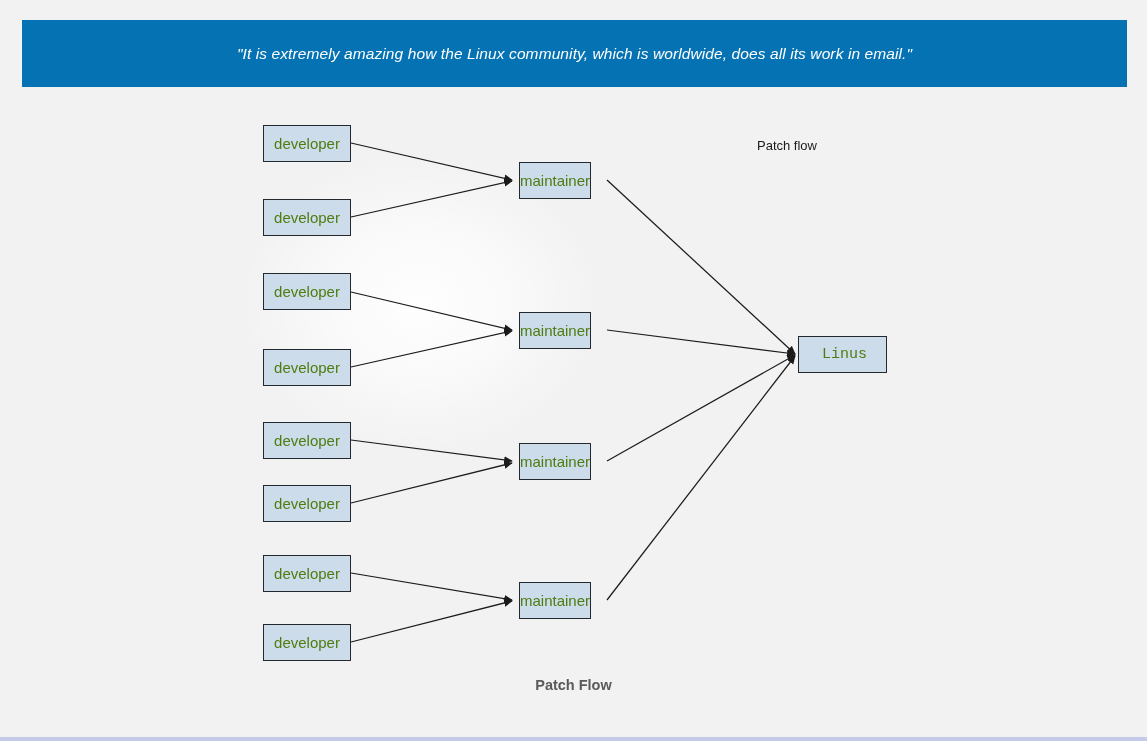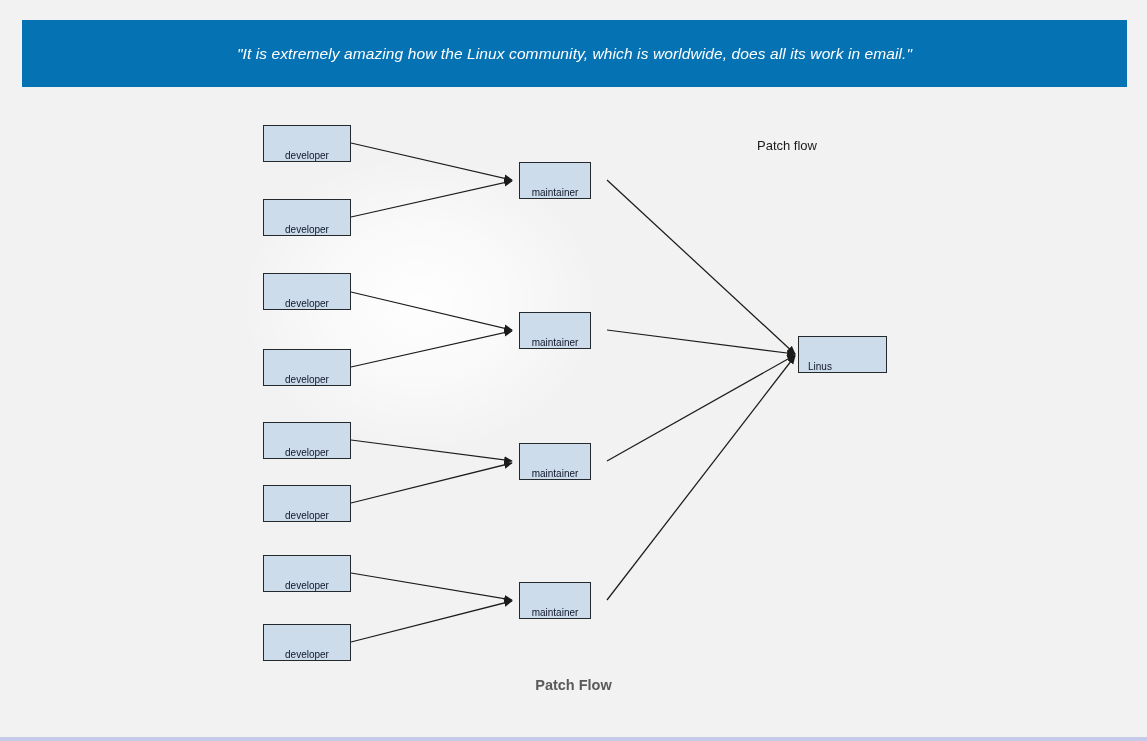--- a/index.html
+++ b/index.html
@@ -60,33 +60,34 @@
   }
 
   
   .node {
     position: absolute;
     box-sizing: border-box;
     background: #cddceb;
     border: 1.4px solid #24292e;
     height: 37px;
     display: flex;
-    align-items: flex-end;
+    align-items: center;
     justify-content: center;
-    font-size: 10px;
-    color: #0f172a;
+    font-size: 15px;
+    color: #4d7c0f;
     z-index: 3;
   }
   .node.developer { width: 88px; left: 263px; }
   .node.maintainer { width: 72px; left: 519px; }
   .node.root {
     width: 89px;
     left: 798px;
     justify-content: flex-start;
-    padding-left: 9px;
+    padding-left: 23px;
+    font-family: Liberation Mono, monospace;
   }
 
   
   .canvas-label {
     position: absolute;
     font-size: 13px;
     color: #1b1b1b;
     white-space: nowrap;
     z-index: 2;
   }

